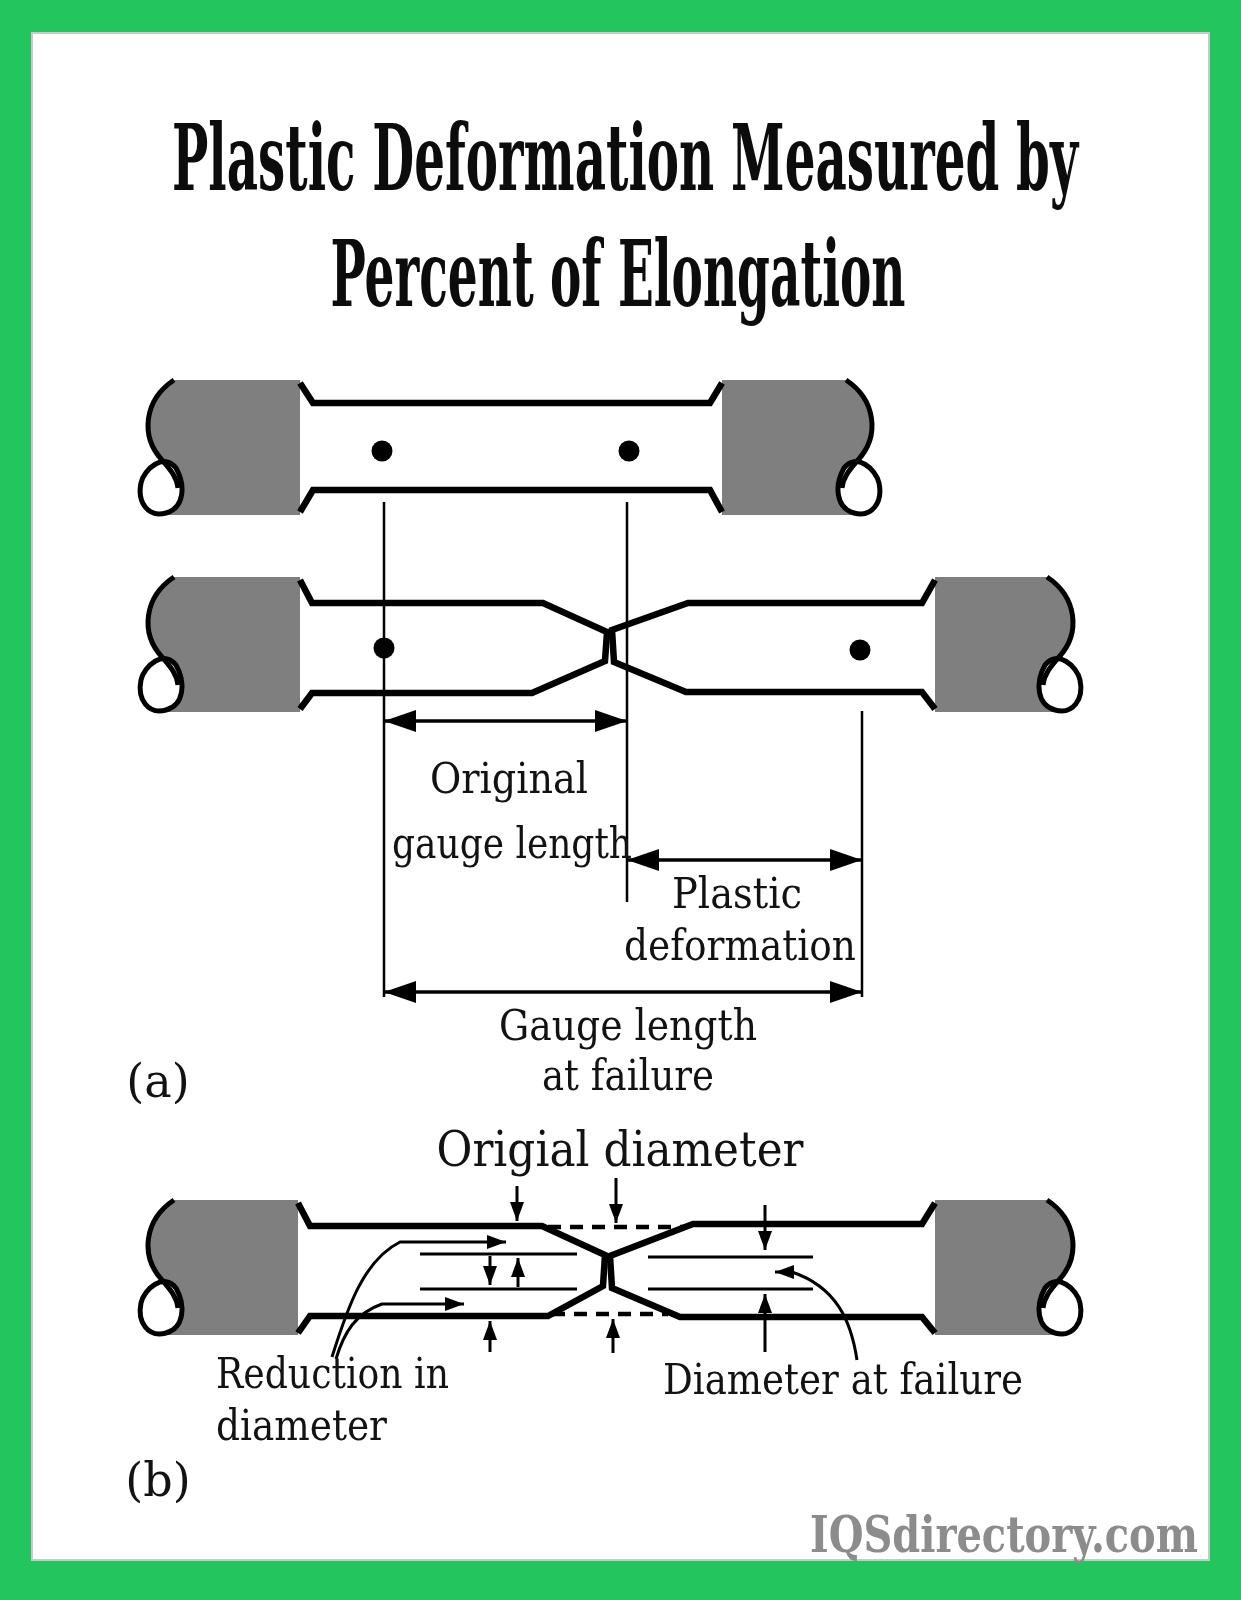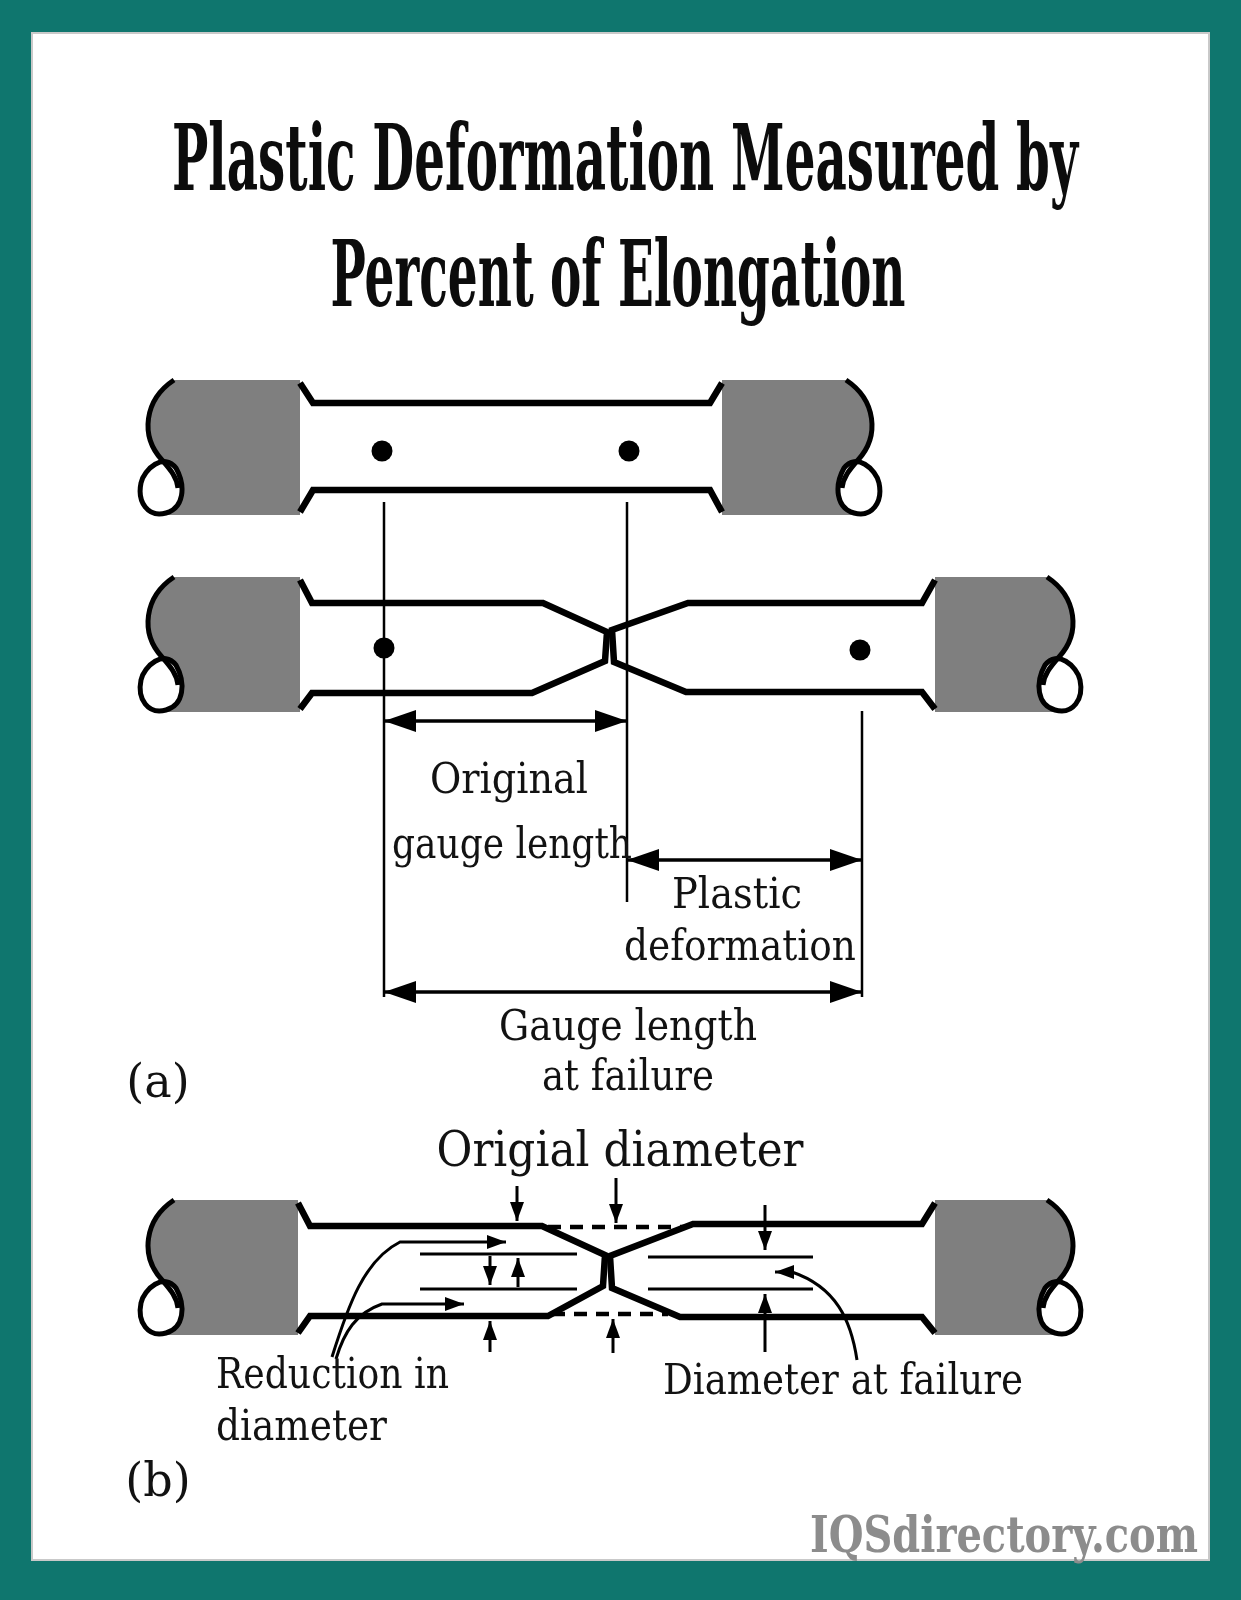--- a/index.html
+++ b/index.html
@@ -1,19 +1,19 @@
 <!DOCTYPE html>
 <html><head>
 <meta charset="utf-8">
 <style>
   html,body{margin:0;padding:0;background:#d9d9d9;}
   .canvas{
     position:relative;
     width:1241px;height:1600px;
-    background:#0f766e;
+    background:#22c55e;
     font-family:"DejaVu Serif", serif;
     overflow:hidden;
   }
   svg{position:absolute;left:0;top:0;}
   .title-text{font-family:"DejaVu Serif", serif;font-weight:700;font-size:92px;fill:#0c0c0c;}
   .lbl{font-family:"DejaVu Serif", serif;font-size:42px;fill:#121212;}
   .lbl-big{font-family:"DejaVu Serif", serif;font-size:49px;fill:#121212;}
   .fig-letter{font-family:"DejaVu Serif", serif;font-size:46px;fill:#121212;}
   .watermark-text{font-family:"DejaVu Serif", serif;font-weight:700;font-size:50px;fill:#8c8c8c;}
   .outline{fill:none;stroke:#000;stroke-width:6.5;}

